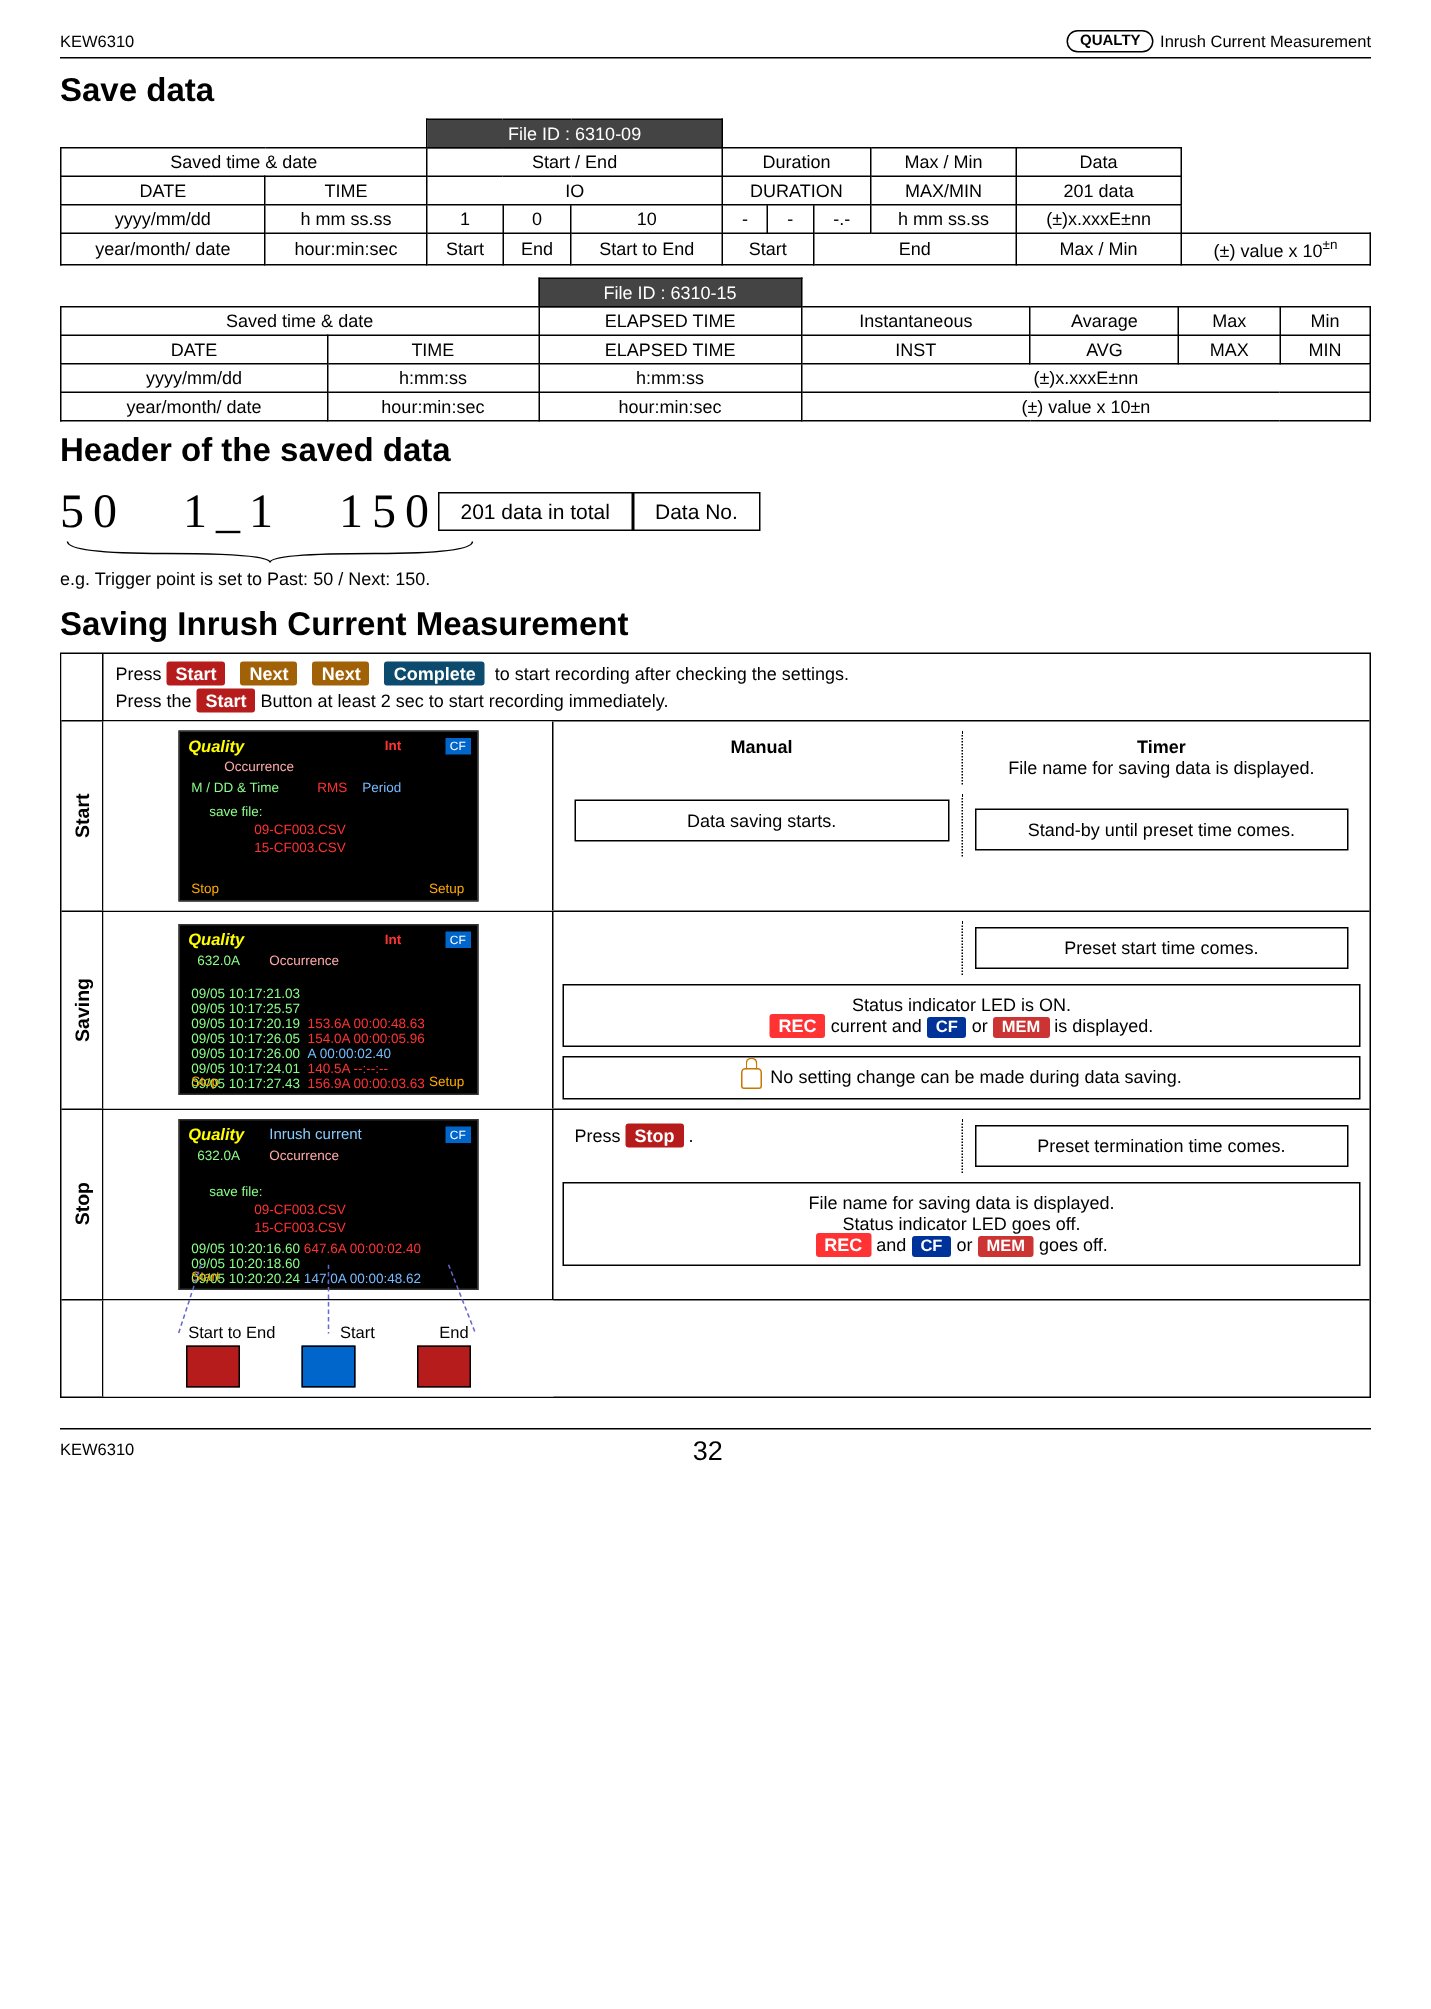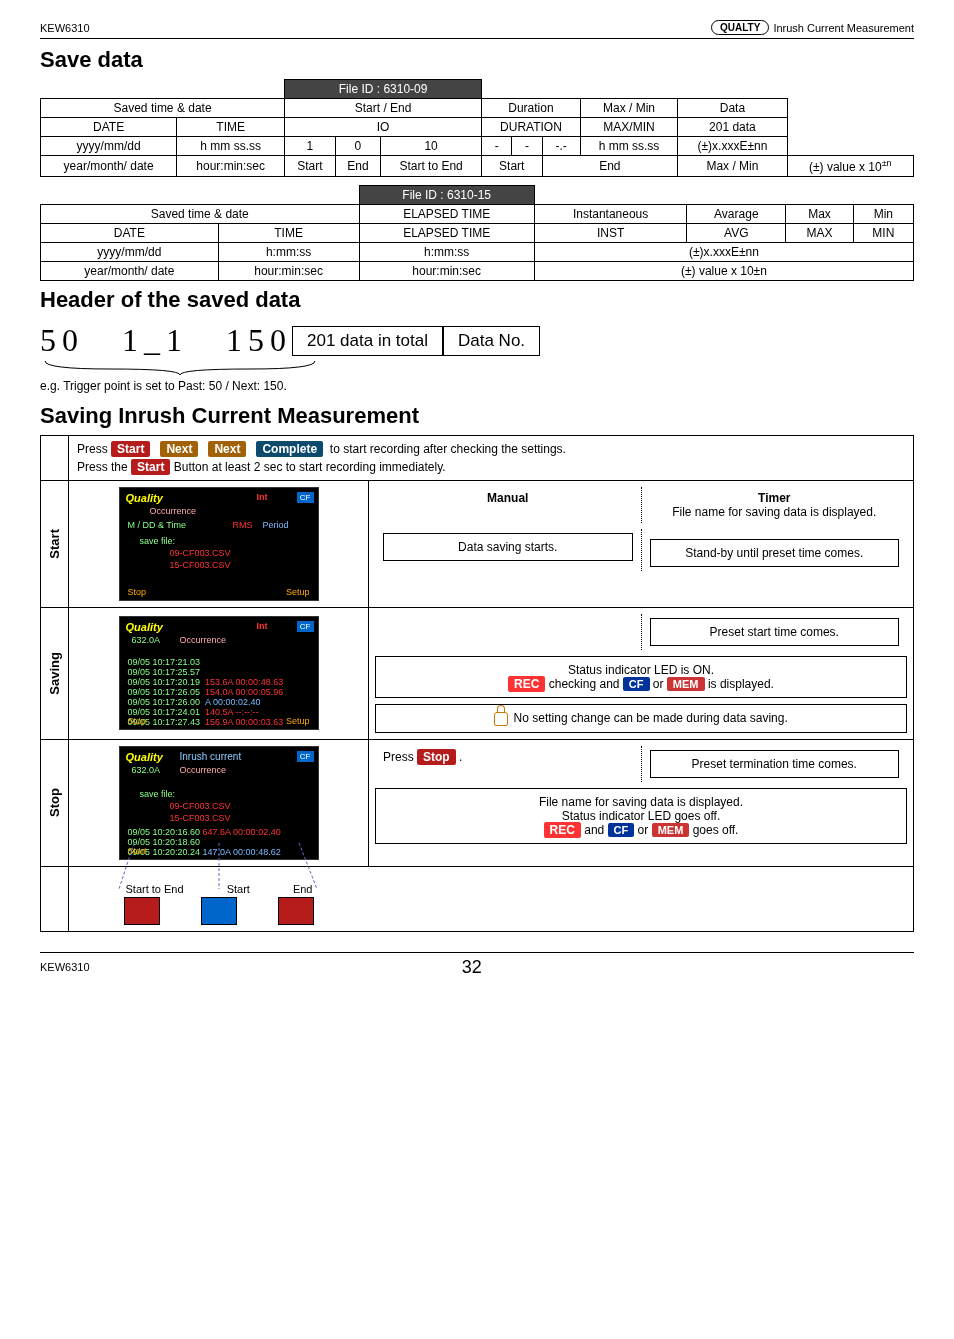--- a/index.html
+++ b/index.html
@@ -8,21 +8,21 @@
 .topbar-left { font-size:11px; }
 .topbar-right { display:flex; align-items:center; gap:4px; font-size:11px; }
 .oval { border:1px solid #000; border-radius:10px; padding:1px 8px; font-size:10px; font-weight:bold; }
 h2 { font-size:22px; font-weight:bold; margin:6px 0; }
 table { border-collapse:collapse; width:100%; }
 td,th { border:1px solid #000; padding:2px 6px; text-align:center; font-size:12px; font-weight:normal; }
 .fileid { background:#444; color:#fff; }
 .header-row { display:flex; align-items:center; margin:4px 0 8px; }
 .big-num { font-family:"Times New Roman",serif; font-size:32px; letter-spacing:6px; position:relative; }
 .brace-canvas { position:absolute; left:0; bottom:-14px; }
-.small-box { border:1px solid #000; padding:4px 14px; font-size:17px; }
+.small-box { border:1px solid #000; padding:4px 14px; font-size:14px; }
 .note { font-size:12px; margin:16px 0 10px; }
 .redbox { background:#b71c1c; color:#fff; padding:1px 6px; border-radius:2px; font-weight:bold; font-size:12px; }
 .orangebox { background:#a16207; color:#fff; padding:1px 6px; border-radius:2px; font-weight:bold; font-size:12px; }
 .yellowbox { background:#0c4a6e; color:#fff; padding:1px 6px; border-radius:2px; font-weight:bold; font-size:12px; }
 .bluebox { background:#039; color:#fff; padding:1px 6px; border-radius:2px; font-weight:bold; font-size:11px; }
 .flow { border:1px solid #000; margin-top:6px; }
 .flow-row { display:flex; border-bottom:1px solid #000; }
 .flow-row:last-child { border-bottom:none; }
 .vlabel { width:28px; border-right:1px solid #000; display:flex; align-items:center; justify-content:center; }
 .vlabel span { writing-mode:vertical-rl; transform:rotate(180deg); font-weight:bold; font-size:13px; }
@@ -195,21 +195,21 @@
     <div class="vlabel">
         <span>Start</span>
       </div>
     <div class="flow-left">
       <div class="screenshot">
         <span class="q">Quality</span>
         <span class="intchip">Int</span>
         <span class="cfchip">CF</span>
         <div class="occ">Occurrence</div>
         <div style="position:absolute;top:32px;left:8px;" class="greentext">M / DD &amp; Time</div>
-        <div style="position:absolute;top:32px;left:113px;display:flex;gap:10px;">
+        <div style="position:absolute;top:32px;left:92px;display:flex;gap:10px;">
             <span class="redtext">RMS</span>
             <span class="bluetext">Period</span>
           </div>
         <div style="position:absolute;top:48px;left:20px;" class="greentext">save file:</div>
         <div style="position:absolute;top:60px;left:50px;" class="redtext">09-CF003.CSV</div>
         <div style="position:absolute;top:72px;left:50px;" class="redtext">15-CF003.CSV</div>
         <div class="btm">
             <span class="orange">Stop</span>
             <span class="orange">Setup</span>
           </div>
@@ -260,21 +260,21 @@
     <div class="flow-right">
       <div class="split">
         <div class="left"></div>
         <div>
             <div class="infobox">Preset start time comes.</div>
           </div>
       </div>
       <div class="infobox mt6 centered">
         <span>Status indicator LED is ON.</span><br>
         <span class="redbox" style="background:#f33">REC</span>
-        <span>checking and</span>
+        <span>current and</span>
         <span class="bluebox">CF</span>
         <span>or</span>
         <span class="bluebox" style="background:#c33">MEM</span>
         <span>is displayed.</span>
       </div>
       <div class="infobox mt6">
         <span class="lock"></span>
         <span>No setting change can be made during data saving.</span>
       </div>
     </div>

